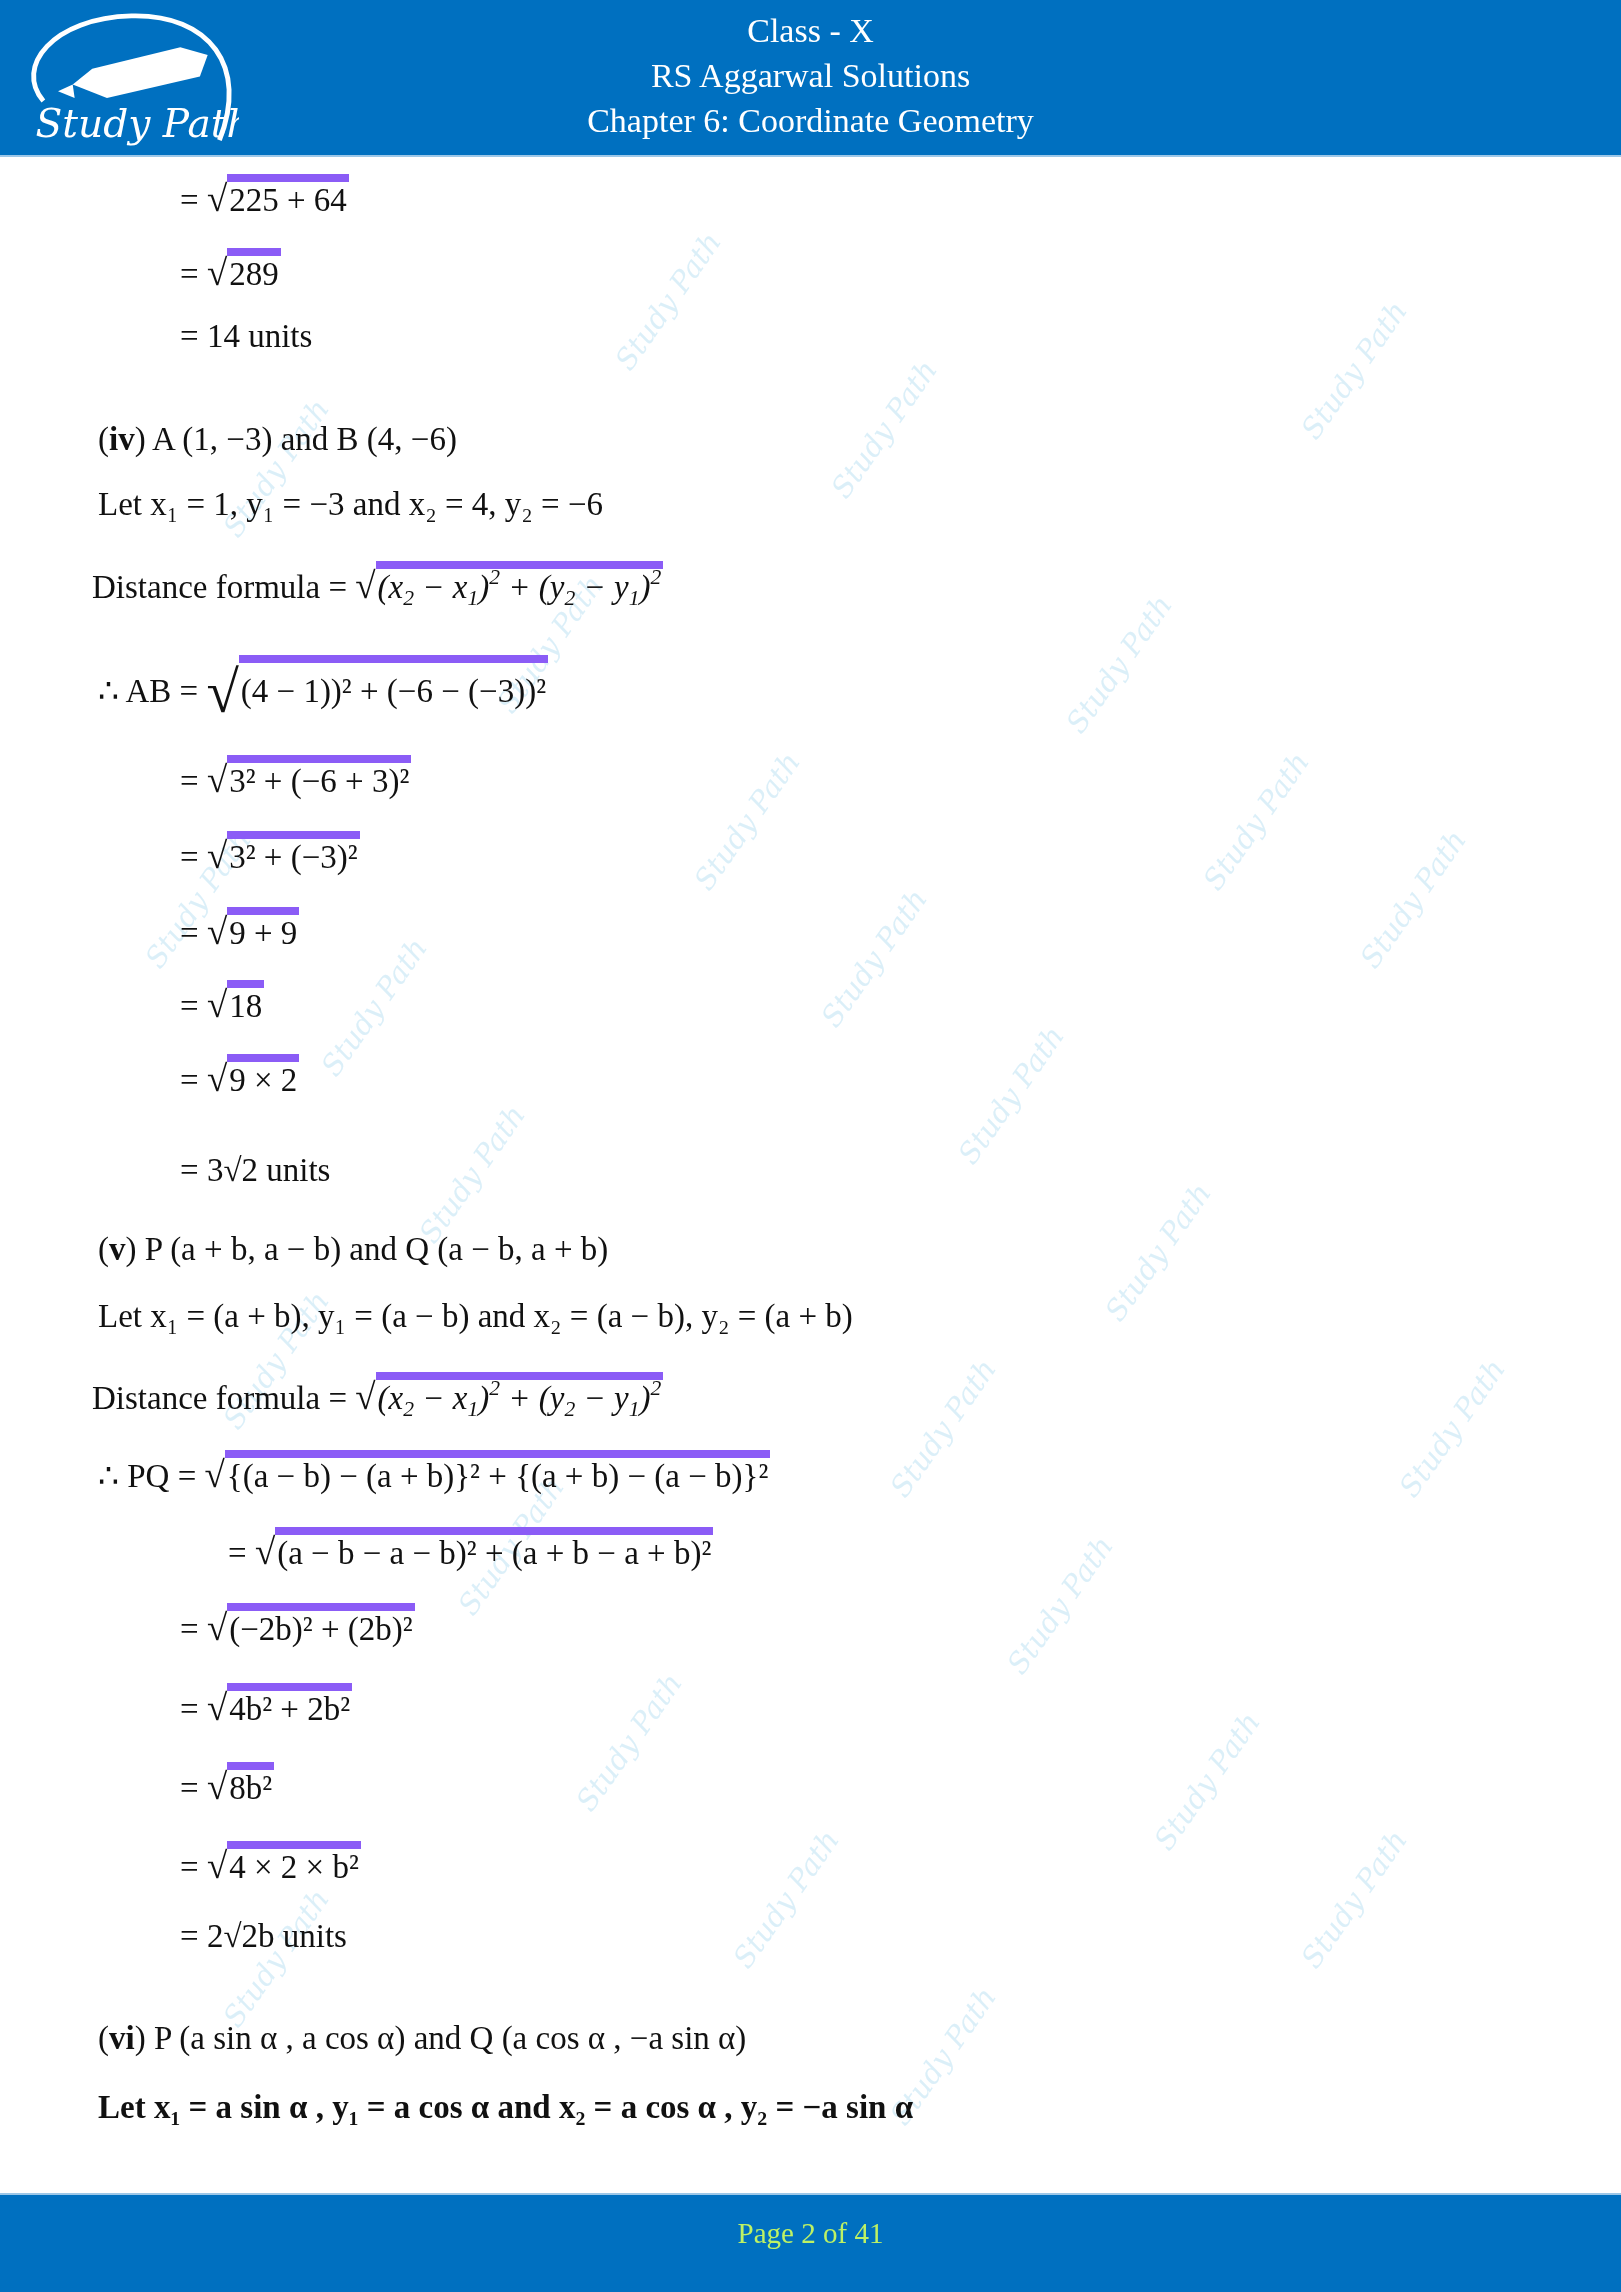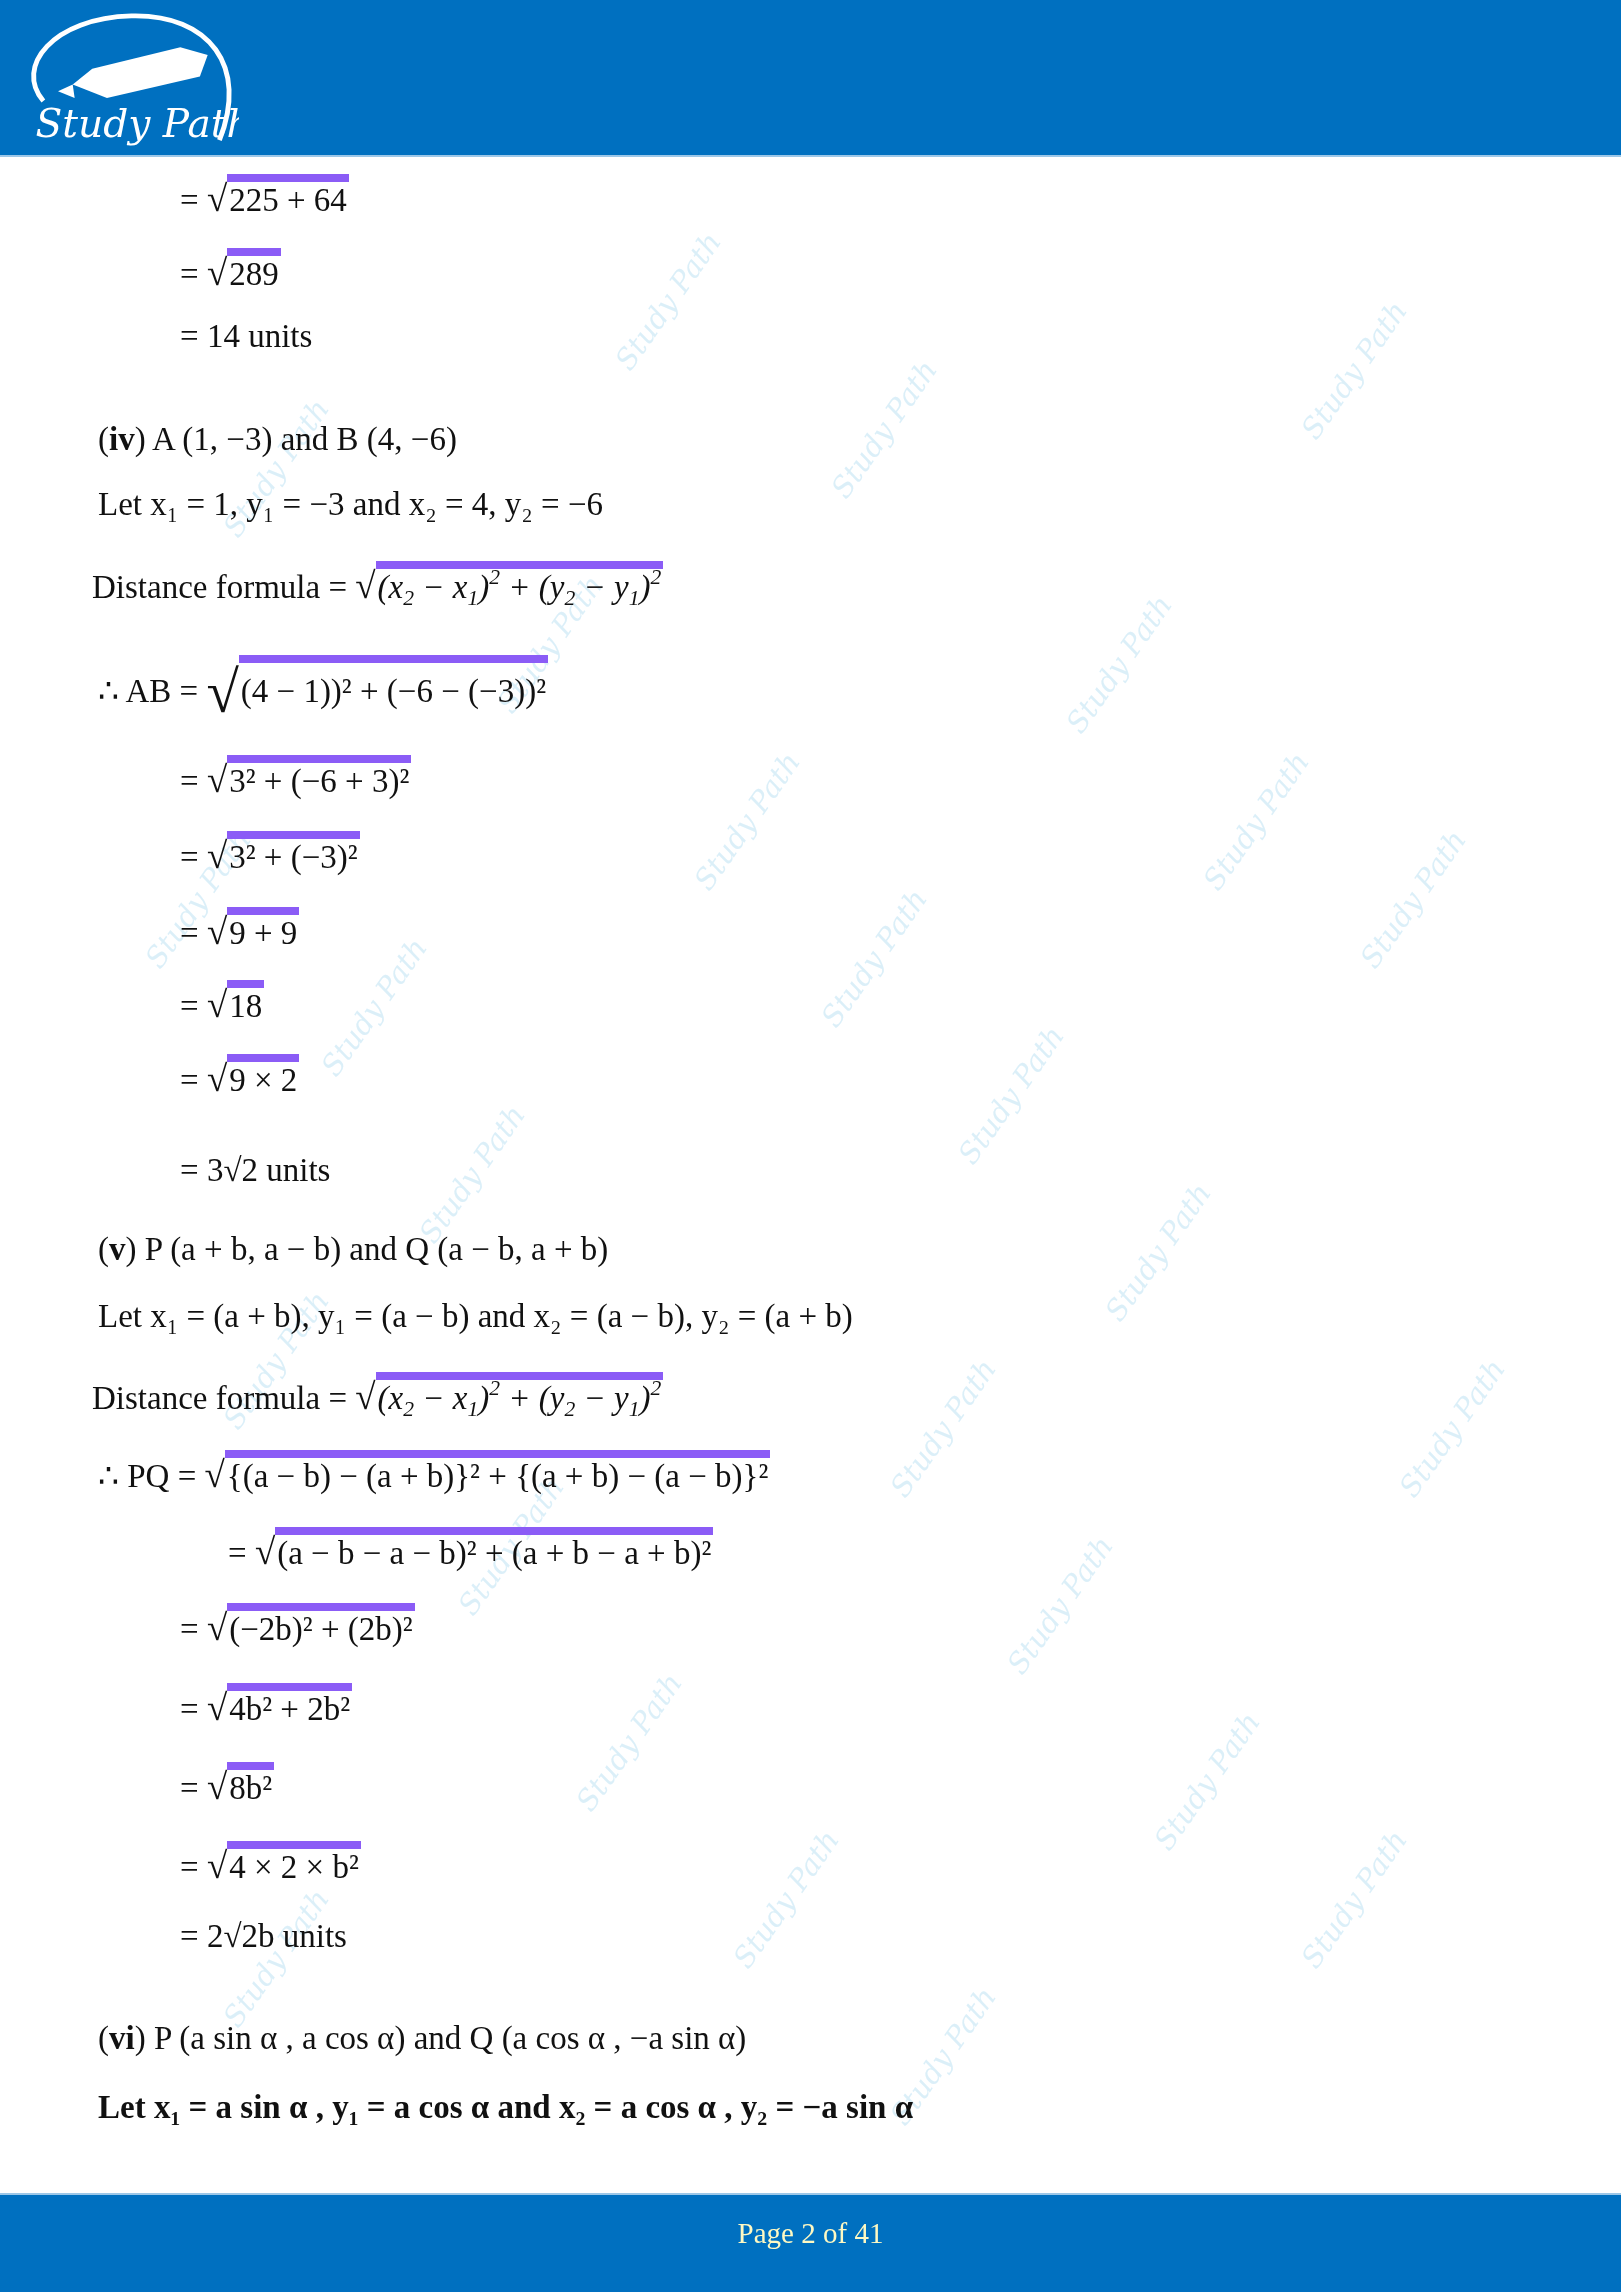--- a/index.html
+++ b/index.html
@@ -3,21 +3,21 @@
 <meta charset="utf-8">
 <style>
   html,body{margin:0;padding:0;}
   body{width:1621px;height:2293px;position:relative;background:#ffffff;overflow:hidden;
        font-family:"DejaVu Serif","Liberation Serif",serif;color:#111;}
   .header{position:absolute;left:0;top:0;width:1621px;height:155px;background:#0070c0;border-bottom:2.9px solid #9cc7e8;}
   .header .titles{position:absolute;left:0;right:0;top:7.8px;text-align:center;color:#fff;
        font-family:"Liberation Serif","DejaVu Serif",serif;font-size:34px;line-height:45px;}
   .logo{position:absolute;left:13.7px;top:7.8px;width:225px;height:142px;}
   .footer{position:absolute;left:0;top:2193px;width:1621px;height:100px;background:#0070c0;border-top:2.9px solid #9cc7e8;}
-  .footer .pg{position:absolute;left:0;right:0;top:21.6px;text-align:center;color:#fef9c3;
+  .footer .pg{position:absolute;left:0;right:0;top:21.6px;text-align:center;color:#bef264;
        font-family:"Liberation Serif","DejaVu Serif",serif;font-size:29px;}
   .line{position:absolute;white-space:nowrap;font-size:33px;line-height:39px;font-family:"Liberation Serif","DejaVu Serif",serif;}
   .ind{left:180px;}
   .lft{left:98px;}
   .lft2{left:92px;}
   .m{font-style:italic;}
   sub{font-size:21.6px;vertical-align:-6.9px;line-height:0;}
   sup{font-size:21.6px;vertical-align:13.7px;line-height:0;}
   .rad{display:inline-block;position:relative;}
   .rad .sym{font-size:37px;}
@@ -31,20 +31,25 @@
 </head>
 <body>
 
 <div class="header">
   <svg class="logo" viewBox="0 0 230 145">
     <path d="M30 95 C0 60 40 10 120 8 C200 6 240 60 210 135" fill="none" stroke="#fff" stroke-width="5"></path>
     <path d="M60 78 L80 62 L170 40 L198 48 L190 70 L95 92 Z" fill="#fff"></path>
     <path d="M60 78 L45 85 L62 92 Z" fill="#fff"></path>
     <text x="22" y="132" fill="#fff" font-family="DejaVu Serif, serif" font-style="italic" font-size="40">Study Path</text>
   </svg>
+  <div class="titles">
+    <div>Class - X</div>
+    <div>RS Aggarwal Solutions</div>
+    <div>Chapter 6: Coordinate Geometry</div>
+  </div>
 </div>
 
 <div class="wm" style="left:588px;top:284px;">Study Path</div>
 <div class="wm" style="left:1274px;top:353px;">Study Path</div>
 <div class="wm" style="left:196px;top:451px;">Study Path</div>
 <div class="wm" style="left:804px;top:412px;">Study Path</div>
 <div class="wm" style="left:470px;top:627px;">Study Path</div>
 <div class="wm" style="left:1039px;top:647px;">Study Path</div>
 <div class="wm" style="left:667px;top:804px;">Study Path</div>
 <div class="wm" style="left:1176px;top:804px;">Study Path</div>

